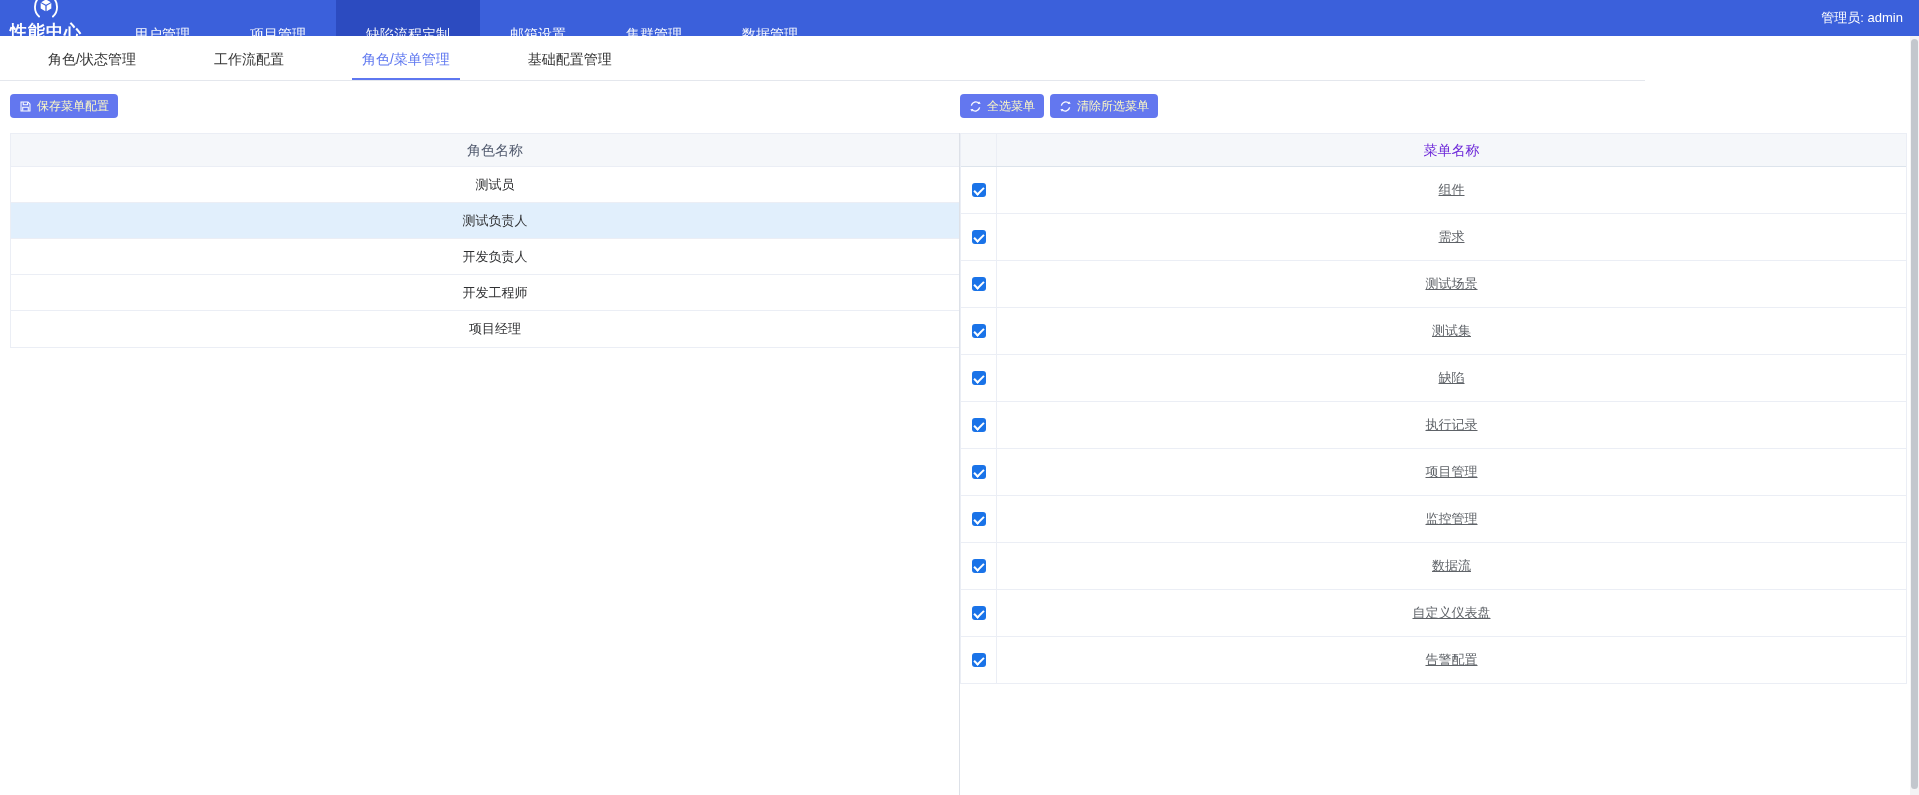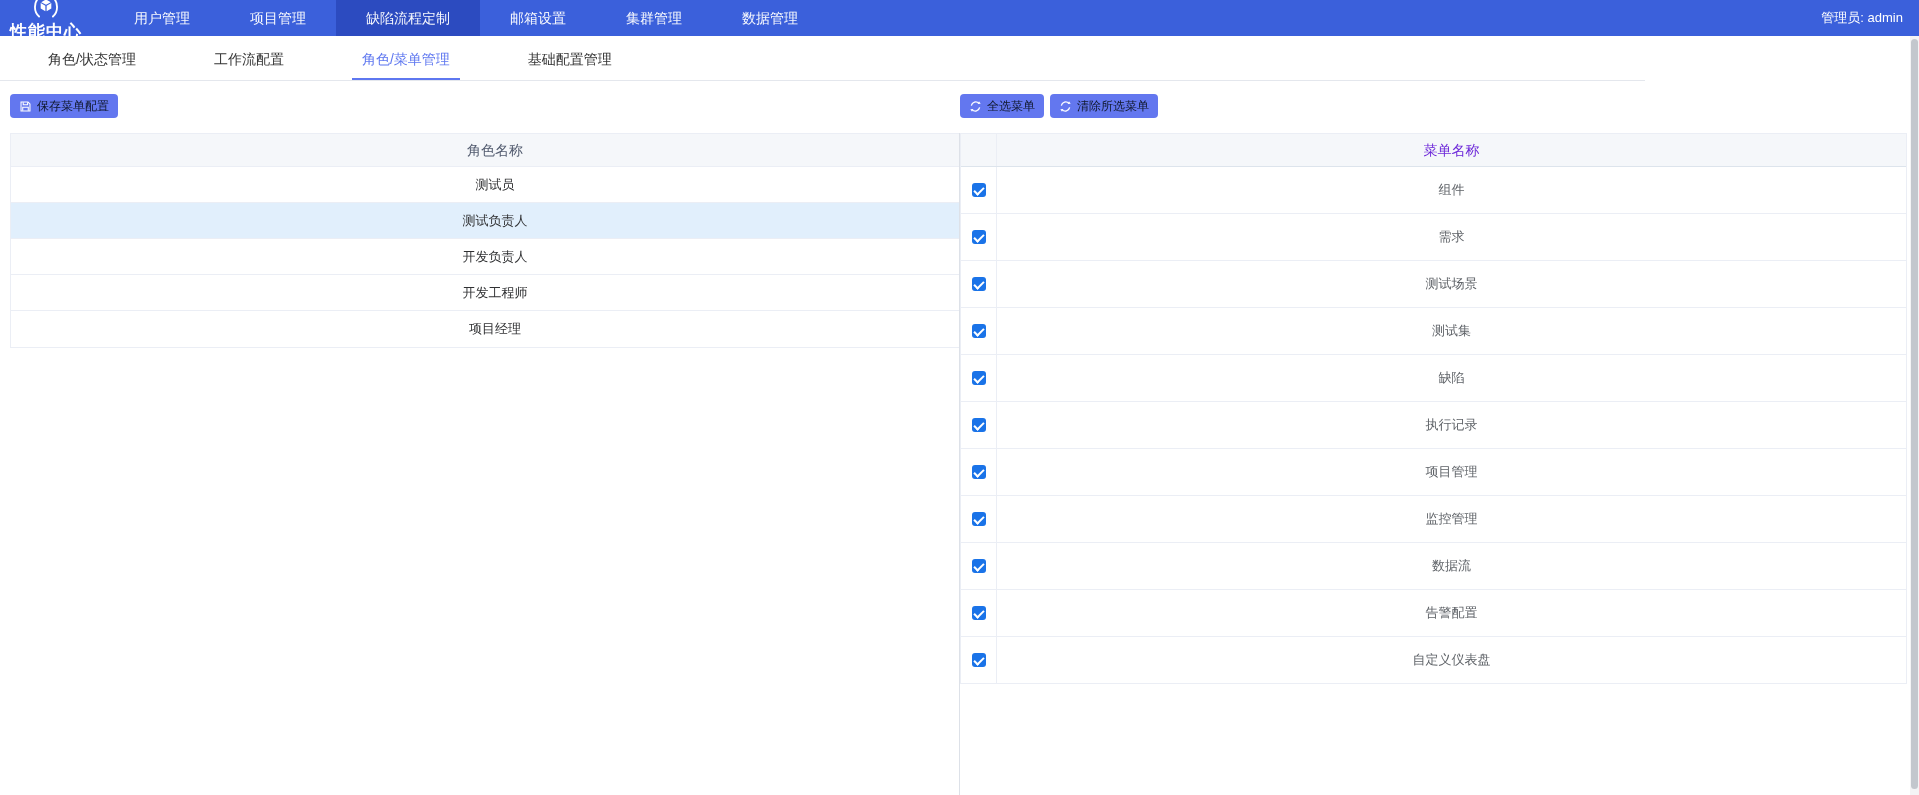--- a/index.html
+++ b/index.html
@@ -5,35 +5,35 @@
   * { margin:0; padding:0; box-sizing:border-box; }
   html,body { width:1919px; height:795px; background:#fff; overflow:hidden;
               font-family:"Liberation Sans","DejaVu Sans",sans-serif; }
   body { position:relative; }
 
   
   .navbar { position:absolute; left:0; top:0; width:1919px; height:36px;
             background:#3b60db; display:flex; align-items:center; color:#fff; z-index:5; }
   .brand { display:flex; align-items:center; padding:0 22px 0 10px;flex-direction:column; }
   .brand-title { font-size:17px; font-weight:bold; letter-spacing:1px; white-space:nowrap; }
-  .nav-item { height:36px; line-height:36px; padding:0 30px; font-size:14px;
+  .nav-item { height:36px; line-height:36px; padding:16px 30px; font-size:14px;
               color:rgba(255,255,255,.96); cursor:pointer; white-space:nowrap; }
   .nav-item.active { background:#2c4bc0; }
   .admin { margin-left:auto; padding-right:16px; font-size:13px; white-space:nowrap; }
 
   
   .tabbar { position:absolute; left:0; top:36px; width:1645px; height:45px; background:#fff;
             border-bottom:1px solid #e4e7ed; display:flex; padding-left:38px; }
   .tab { height:44px; line-height:46px; margin-right:58px; font-size:14px; color:#333;
          cursor:pointer; padding:0 10px; white-space:nowrap; }
   .tab.active { color:#5e77f0; border-bottom:2px solid #5e77f0; }
 
   
   .btn { position:absolute; height:24px; display:inline-flex; align-items:center; gap:5px;
-         background:#6377ef; color:#0f172a; font-size:12px; border:none; border-radius:4px;
+         background:#6377ef; color:#fef9c3; font-size:12px; border:none; border-radius:4px;
          padding:0 9px; cursor:pointer; font-family:inherit; white-space:nowrap; }
   #save-btn       { left:10px;   top:94px; }
   #select-all-btn { left:960px;  top:94px; }
   #clear-btn      { left:1050px; top:94px; }
   .btn svg { flex:none; }
 
   
   .role-table { position:absolute; left:10px; top:133px; width:970px;
                 border:1px solid #ebeef5; background:#fff; }
   .role-header { height:33px; line-height:33px; background:#f5f7fa; text-align:center;
@@ -48,21 +48,21 @@
 
   
   .menu-table { position:absolute; left:960px; top:133px; width:947px;
                 border:1px solid #ebeef5; border-bottom:none; background:#fff; }
   .menu-header { display:flex; height:33px; background:#f5f7fa; border-bottom:1px solid #dde4ec; }
   .menu-header .ccell { width:36px; border-right:1px solid #ebeef5; }
   .menu-header .hname { flex:1; line-height:33px; text-align:center; font-size:14px; color:#6d28d9; }
   .mrow { display:flex; height:47px; border-bottom:1px solid #ebeef5; background:#fff; }
   .mrow .ccell { width:36px; display:flex; align-items:center; justify-content:center;
                  border-right:1px solid #ebeef5; }
-  .mrow .ncell { flex:1; line-height:46px; text-align:center; font-size:13px; color:#5f6368; cursor:pointer; }
+  .mrow .ncell { flex:1; line-height:46px; text-align:center; font-size:13px; color:#5f6368; cursor:pointer;text-decoration:underline; }
 
   
   .checkbox { width:14px; height:14px; border-radius:3px; background:#1a73e8;
               position:relative; display:inline-block; cursor:pointer; }
   .checkbox.checked::after { content:''; position:absolute; left:4.5px; top:1.5px;
               width:4px; height:8px; border:solid #fff; border-width:0 2px 2px 0;
               transform:rotate(45deg); }
 
   
   .scrollbar { position:absolute; right:0; top:36px; width:9px; height:759px; background:#f4f4f5; }
@@ -210,26 +210,26 @@
       <div class="mrow">
         <div class="ccell">
           <span class="checkbox checked"></span>
         </div>
         <div class="ncell">数据流</div>
       </div>
       <div class="mrow">
         <div class="ccell">
           <span class="checkbox checked"></span>
         </div>
+        <div class="ncell">自定义仪表盘</div>
+      </div>
+      <div class="mrow">
+        <div class="ccell">
+          <span class="checkbox checked"></span>
+        </div>
         <div class="ncell">告警配置</div>
-      </div>
-      <div class="mrow">
-        <div class="ccell">
-          <span class="checkbox checked"></span>
-        </div>
-        <div class="ncell">自定义仪表盘</div>
       </div>
     </div>
 </div>
 
 <div class="scrollbar">
   <div class="scroll-thumb"></div>
 </div>
 
 </body></html>

